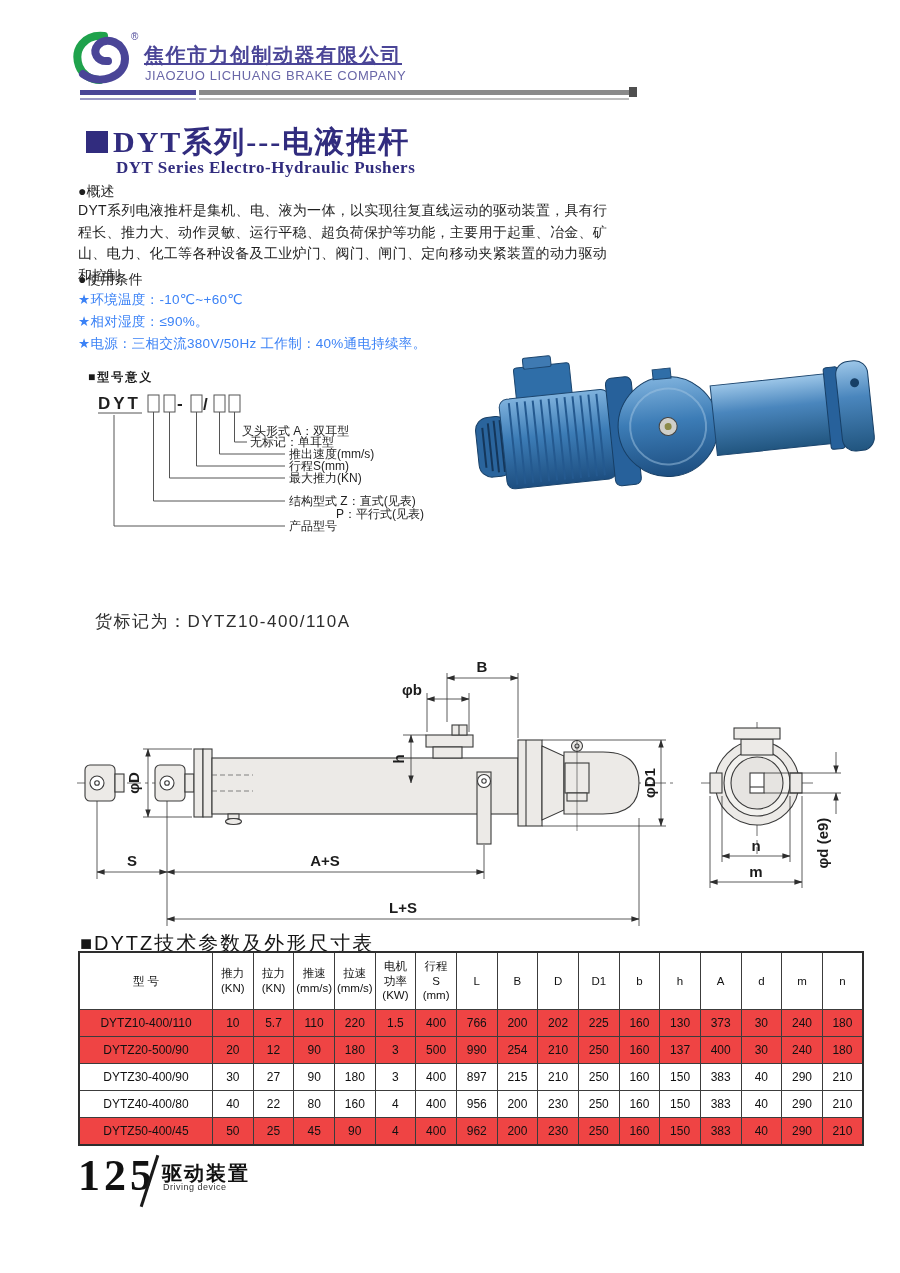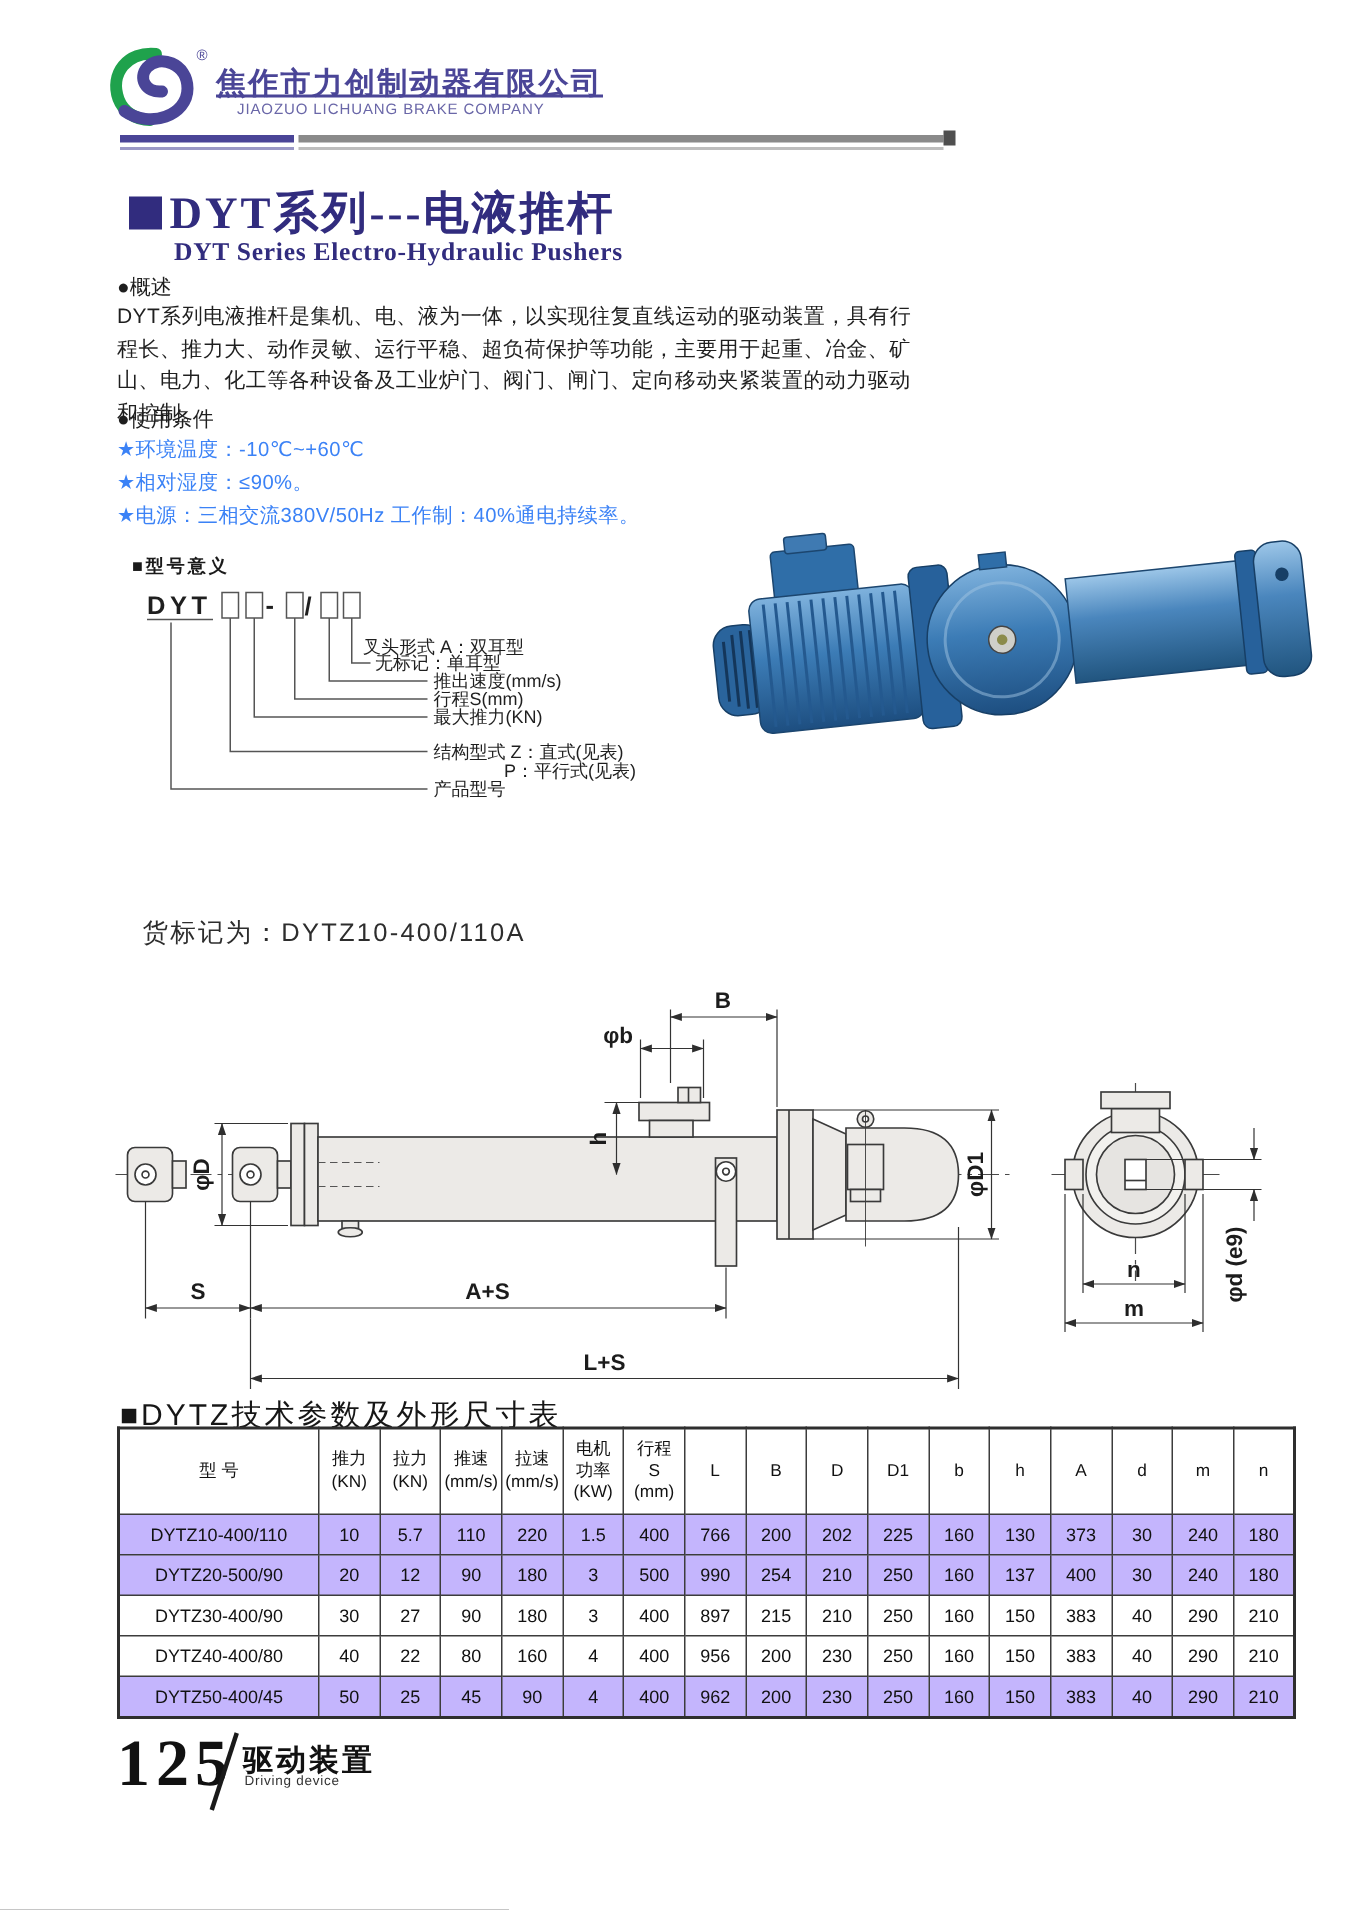--- a/index.html
+++ b/index.html
@@ -3,21 +3,21 @@
 <meta charset="utf-8">
 <style>
   html,body{margin:0;padding:0;background:#9a9a9a;}
   .page{position:relative;width:900px;height:1273px;margin:0 auto;background:#ffffff;
         font-family:"Liberation Sans","DejaVu Sans",sans-serif;color:#222;overflow:hidden;}
   .abs{position:absolute;}
 
   
   .logo-svg{left:70px;top:28px;}
   .company-cn{left:144px;top:42px;font-size:20px;font-weight:bold;color:#4a4597;letter-spacing:1.5px;text-decoration:underline;}
-  .company-en{left:145px;top:68px;font-size:10px;color:#6a67a8;letter-spacing:0.6px;margin-left:13px;}
+  .company-en{left:145px;top:68px;font-size:13px;color:#6a67a8;letter-spacing:0.6px;}
   .div-thick-purple{left:80px;top:90px;width:116px;height:5px;background:#4a4597;}
   .div-thick-gray{left:199px;top:90px;width:430px;height:5px;background:#8a8a8a;}
   .div-thin-purple{left:80px;top:98px;width:116px;height:2px;background:#9a98c6;}
   .div-thin-gray{left:199px;top:98px;width:430px;height:2px;background:#bdbdbd;}
   .div-cap{left:629px;top:87px;width:8px;height:10px;background:#4f4f4f;}
 
   
   .title-square{left:86px;top:131px;width:22px;height:22px;background:#312c7e;}
   .title-text{left:113px;top:122px;font-family:"Liberation Serif","DejaVu Serif",serif;
               font-size:30px;font-weight:bold;color:#312c7e;letter-spacing:2px;white-space:nowrap;}
@@ -52,21 +52,21 @@
   .dwg .dimtext{font-family:"Liberation Sans","DejaVu Sans",sans-serif;font-size:15px;font-weight:bold;fill:#1c1c1c;}
 
   
   .table-title{left:80px;top:930px;font-size:20px;font-weight:normal;color:#161616;letter-spacing:2px;}
   table.params{position:absolute;left:78px;top:951px;width:786px;border-collapse:collapse;
                table-layout:fixed;border:2px solid #2e2e2e;}
   .params th,.params td{border:1px solid #3c3c3c;text-align:center;vertical-align:middle;padding:0;}
   .params th{font-weight:normal;font-size:11.5px;line-height:1.3;white-space:pre-line;height:56px;background:#fff;color:#111;}
   .params td{font-size:12px;height:26px;color:#111;}
   .params th:first-child,.params td:first-child{width:132px;}
-  .params tr.stripe td{background:#c4b5fd;}
+  .params tr.stripe td{background:#ef4444;}
   .note{left:78px;top:1141px;font-size:12px;color:#1f1f1f;letter-spacing:1px;}
 
   
   .page-num{left:78px;top:1150px;font-family:"Liberation Serif","DejaVu Serif",serif;
             font-size:44px;font-weight:bold;color:#111;letter-spacing:4px;}
   .footer-slash{left:148px;top:1154px;width:3px;height:54px;background:#1a1a1a;transform:rotate(18deg);}
   .footer-cn{left:162px;top:1160px;font-size:20px;font-weight:bold;color:#111;letter-spacing:2px;}
   .footer-en{left:163px;top:1182px;font-size:9px;color:#333;letter-spacing:0.5px;}
 </style>
 </head>

